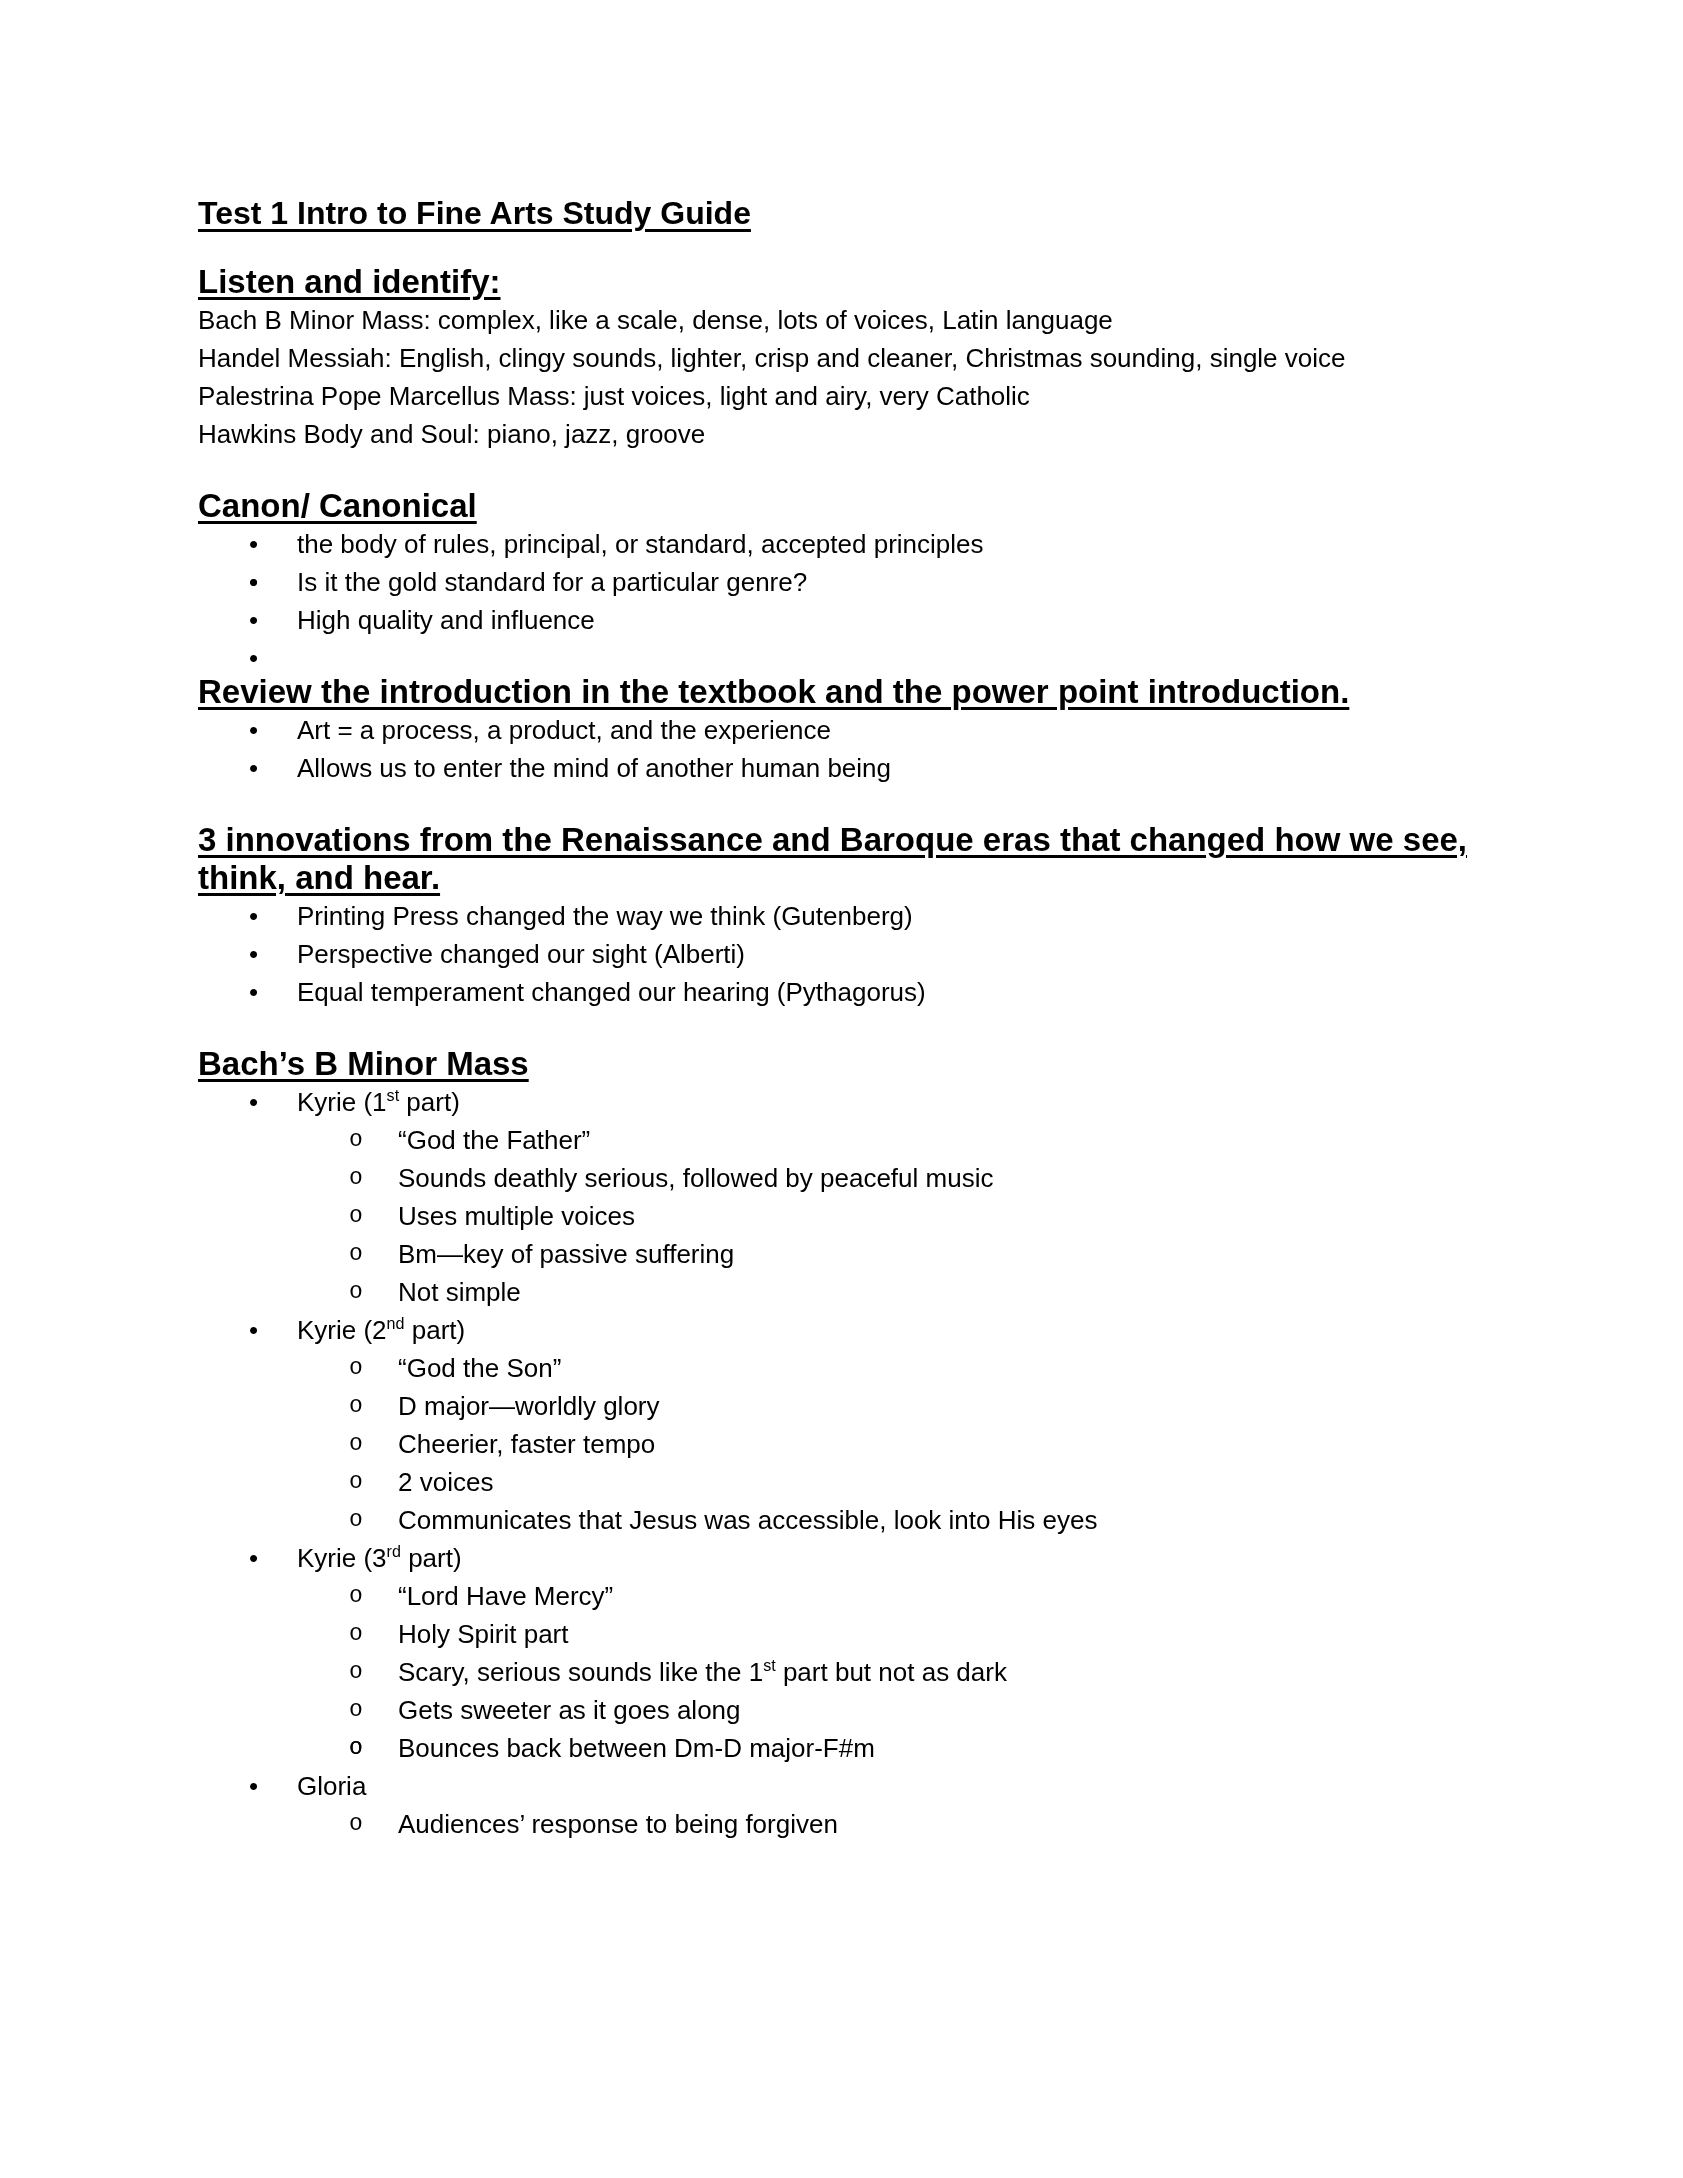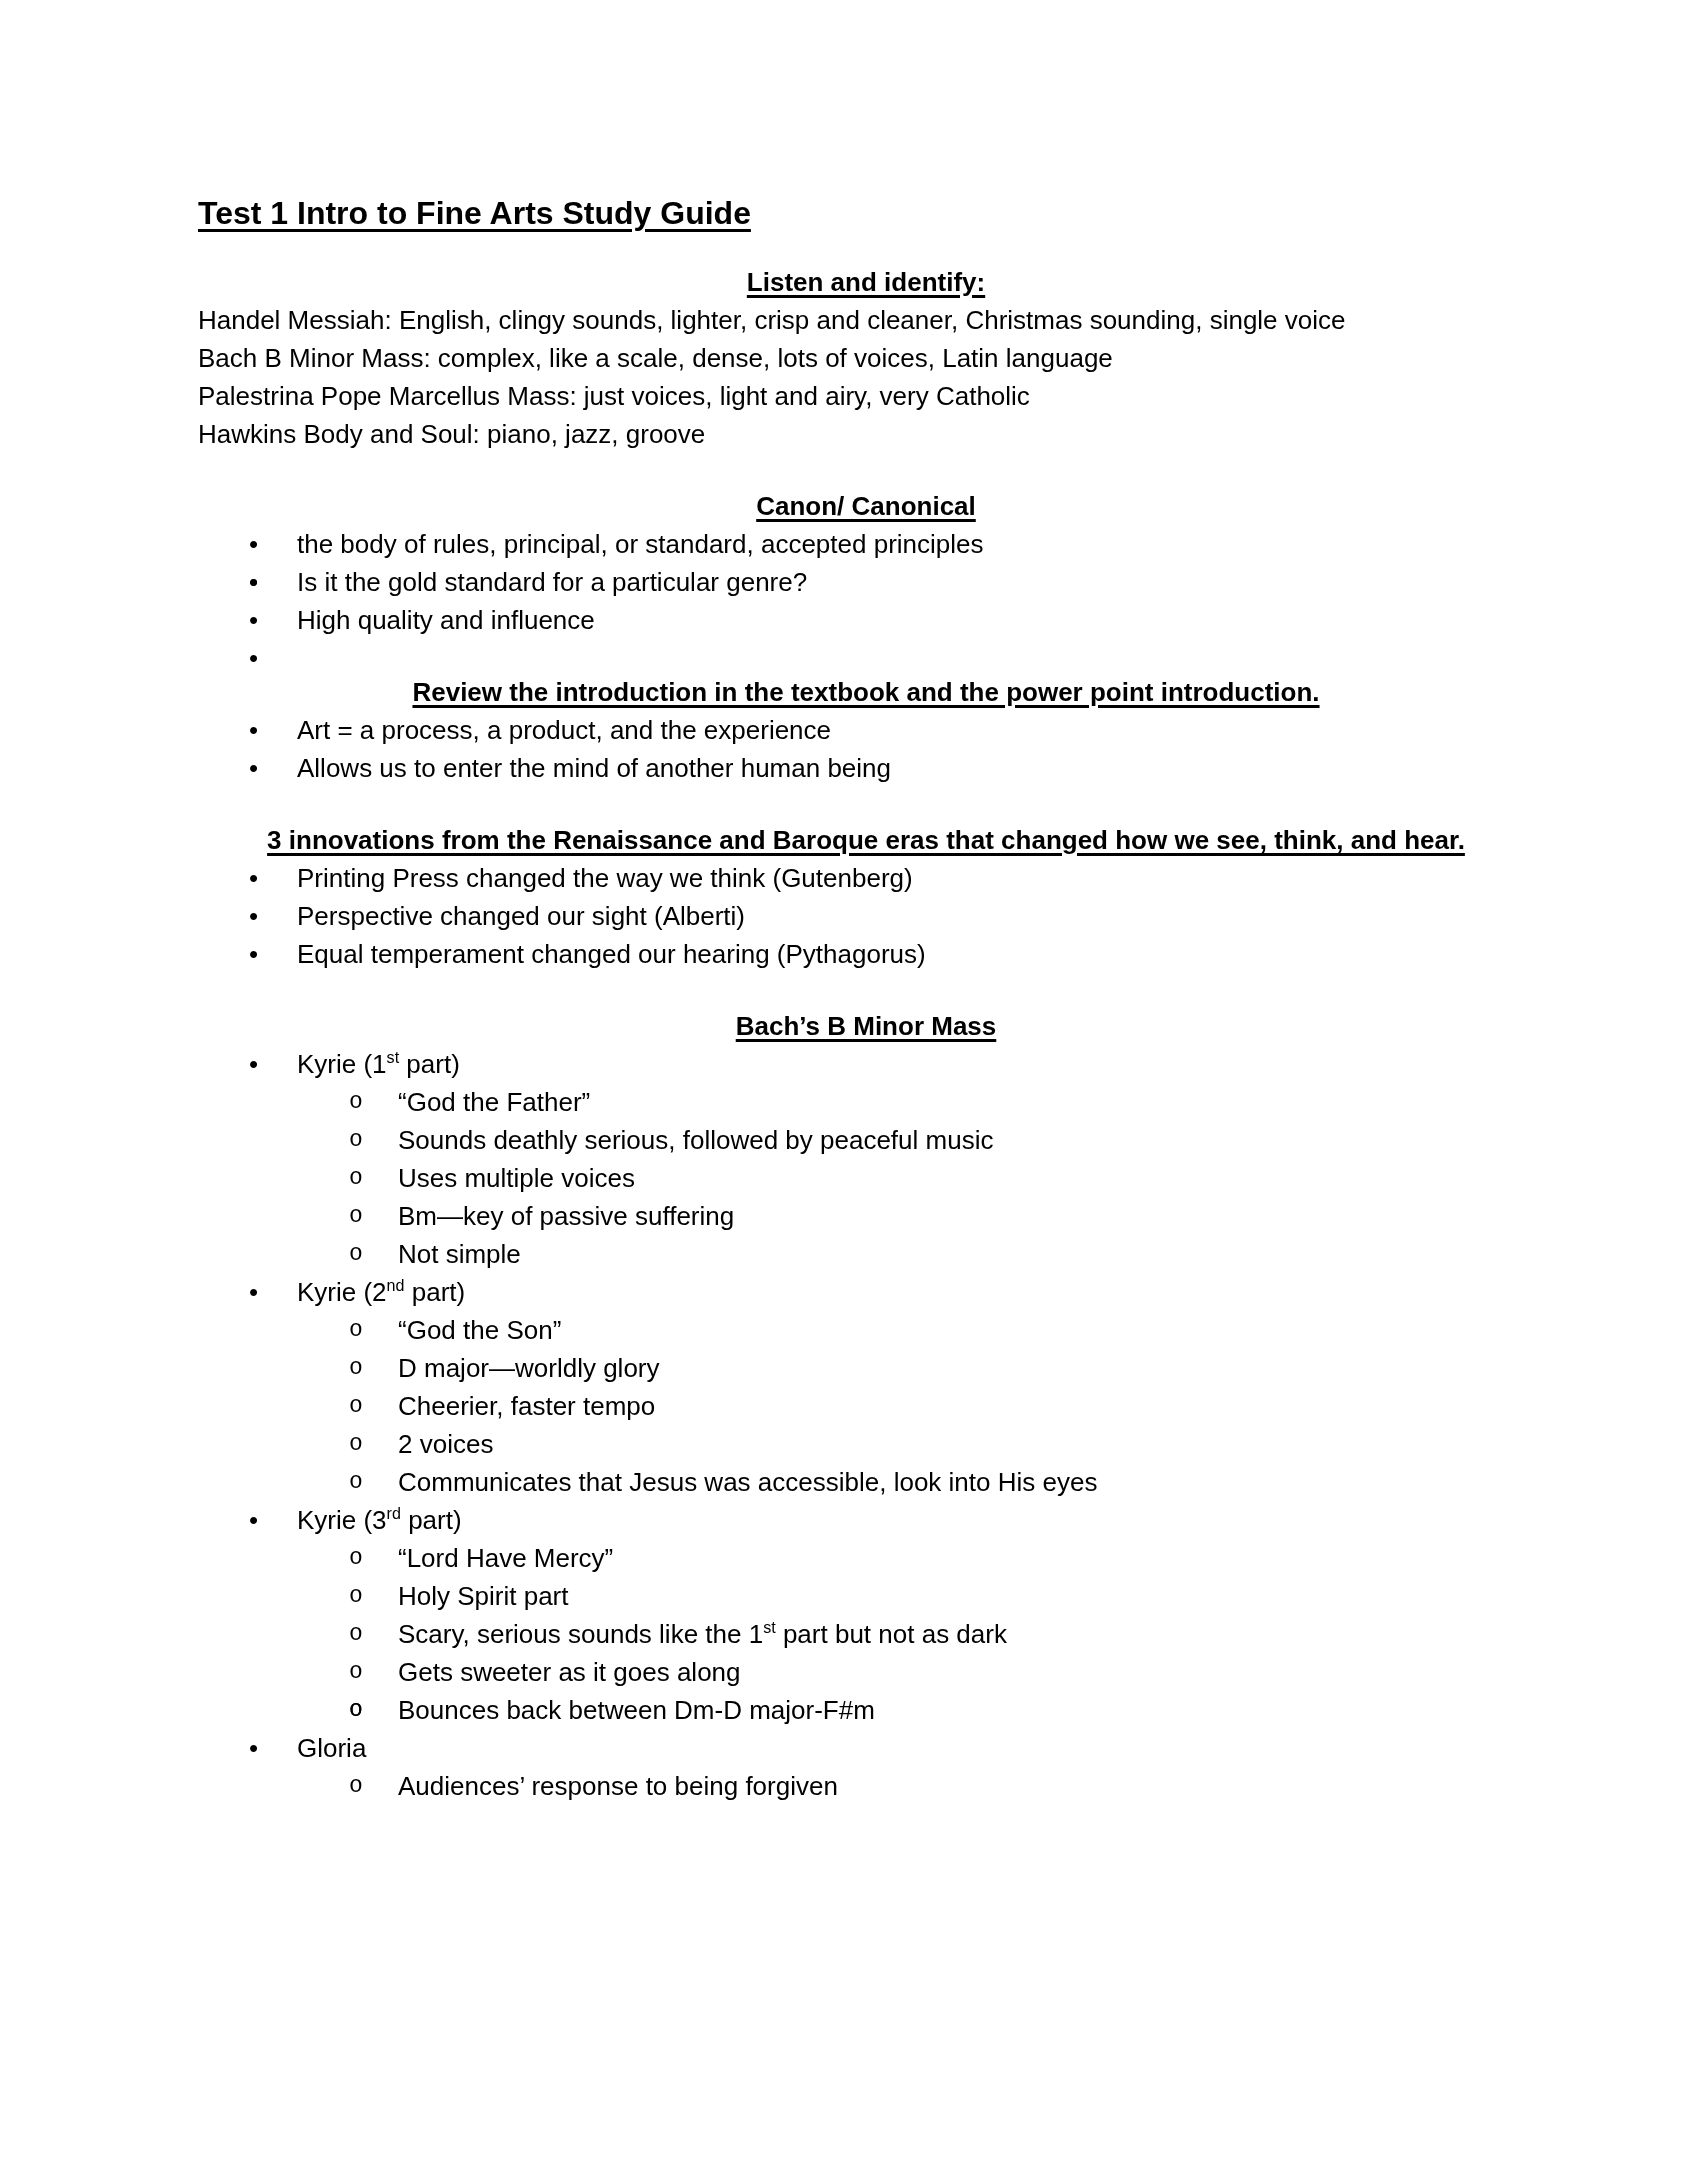--- a/index.html
+++ b/index.html
@@ -24,27 +24,26 @@
     font-weight: bold;
     text-align: left;
     text-decoration: underline;
     text-decoration-thickness: 3px;
     text-underline-offset: 5px;
     letter-spacing: 0px;
   }
   section.section { margin: 0; }
   h2.heading {
     margin: 34px 0 0 0;
-    font-size: 26px;
+    font-size: 33px;
     line-height: 38px;
     font-weight: bold;
     text-decoration: underline;
     text-decoration-thickness: 2.5px;
     text-underline-offset: 4px;
-    text-align: center;
   }
   .section-first h2.heading { margin-top: 27px; }
   .item {
     position: relative;
     font-size: 26px;
     line-height: 38px;
     font-weight: normal;
   }
   .lvl0 { padding-left: 0; }
   .lvl1 { padding-left: 99px; }
@@ -67,22 +66,22 @@
 </style>
 </head>
 <body>
 
 <div class="page">
   <div class="doc">
     <h1 class="title">Test 1 Intro to Fine Arts Study Guide</h1>
     <div>
         <section class="section section-first">
           <h2 class="heading">Listen and identify:</h2>
+          <div class="item lvl0"><span class="item-text">Bach B Minor Mass: complex, like a scale, dense, lots of voices, Latin language</span></div>
           <div class="item lvl0"><span class="item-text">Handel Messiah: English, clingy sounds, lighter, crisp and cleaner, Christmas sounding, single voice</span></div>
-          <div class="item lvl0"><span class="item-text">Bach B Minor Mass: complex, like a scale, dense, lots of voices, Latin language</span></div>
           <div class="item lvl0"><span class="item-text">Palestrina Pope Marcellus Mass: just voices, light and airy, very Catholic</span></div>
           <div class="item lvl0"><span class="item-text">Hawkins Body and Soul: piano, jazz, groove</span></div>
         </section>
         <section class="section">
           <h2 class="heading">Canon/ Canonical</h2>
           <div class="item lvl1"><span class="marker m1">•</span><span class="item-text">the body of rules, principal, or standard, accepted principles</span></div>
           <div class="item lvl1"><span class="marker m1">•</span></div>
           <div class="item lvl1"><span class="marker m1">•</span><span class="item-text">Is it the gold standard for a particular genre?</span></div>
           <div class="item lvl1"><span class="marker m1">•</span><span class="item-text">High quality and influence</span></div>
           <div class="item lvl1"><span class="marker m1">•</span></div>

